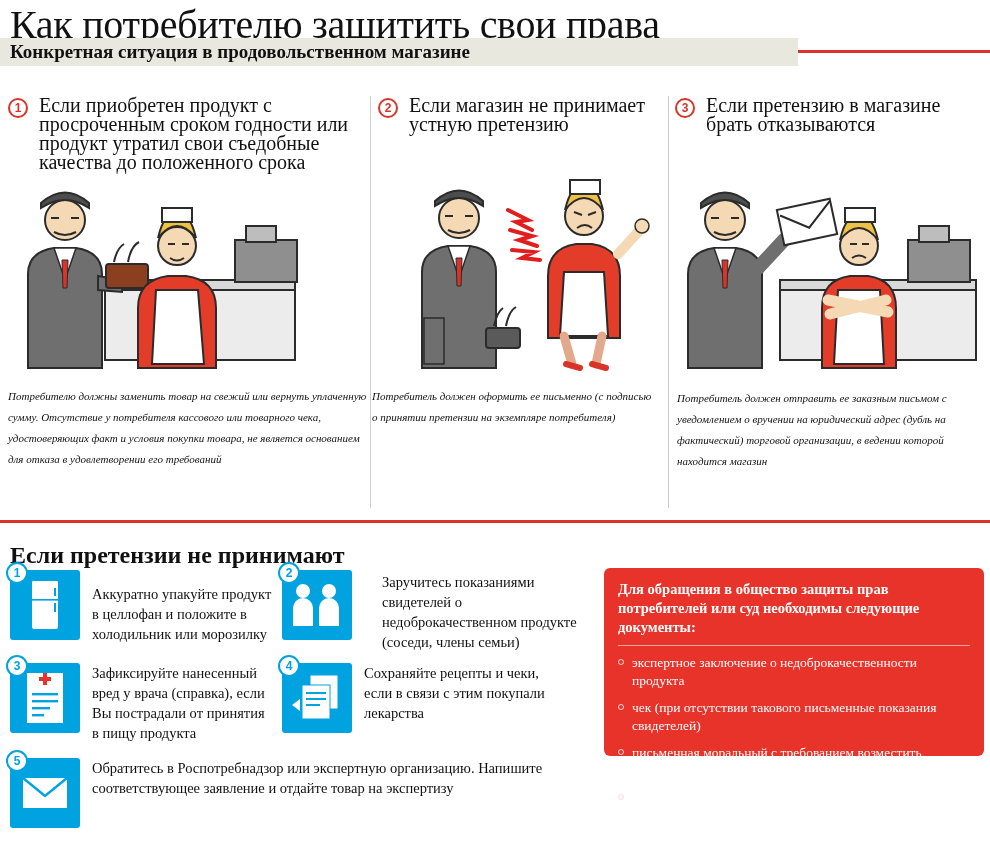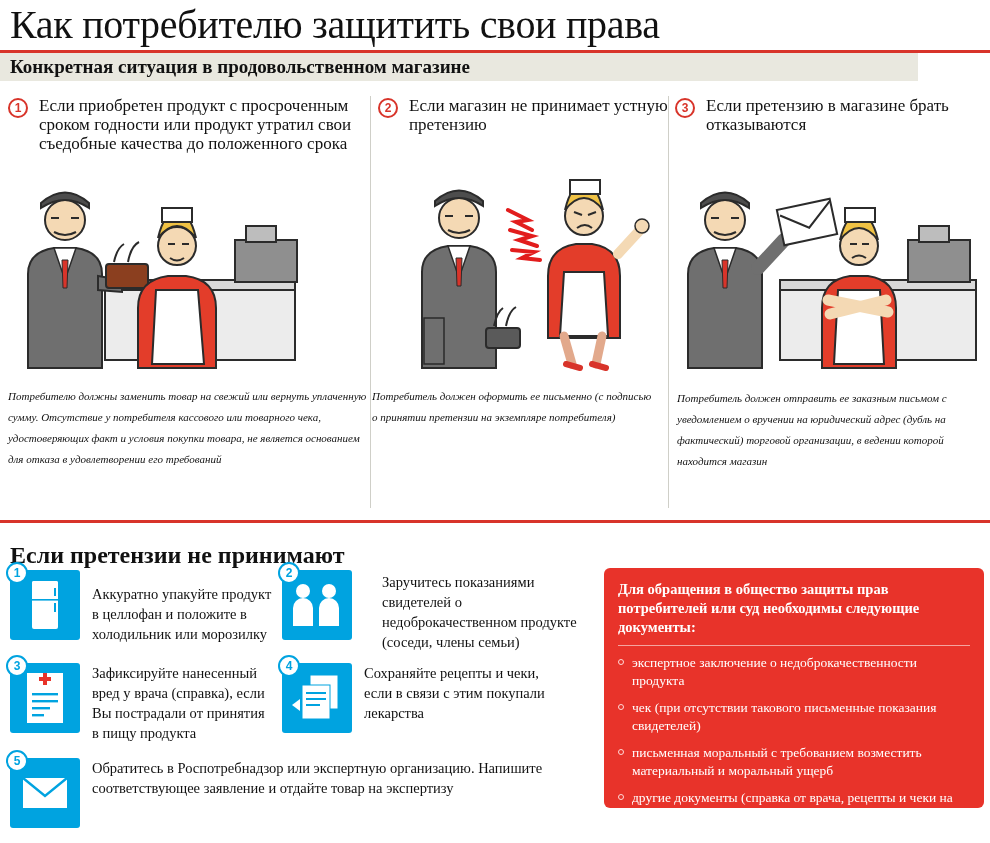--- a/index.html
+++ b/index.html
@@ -18,21 +18,21 @@
     position:absolute;left:10px;top:2px;width:970px;
     font-family:"Liberation Serif", serif;
     font-size:40px;font-weight:normal;line-height:46px;
     color:#111;
     letter-spacing:-0.3px;
   }
   .title-rule{
     position:absolute;left:0;top:50px;width:990px;height:3px;background:#d8342a;
   }
   .subbar{
-    position:absolute;left:0;top:53px;width:918px;height:28px;
+    position:absolute;left:0;top:38px;width:798px;height:28px;
     background:#e9e8df;
   }
   .subbar .subbar-text{
     position:absolute;left:10px;top:3px;
     font-family:"Liberation Serif", serif;
     font-size:19px;font-weight:bold;color:#111;
   }
 
   
   .col{position:absolute;top:96px;}
@@ -45,21 +45,21 @@
     position:absolute;left:0;top:2px;
     width:20px;height:20px;border-radius:50%;
     border:2px solid #d8342a;color:#d8342a;
     font-size:12px;font-weight:bold;
     display:flex;align-items:center;justify-content:center;
     box-sizing:border-box;
   }
   .col-head-text{
     margin-left:31px;
     font-family:"Liberation Serif", serif;
-    font-size:17px;line-height:19px;color:#111;
+    font-size:20px;line-height:19px;color:#111;
   }
 
   .vline{position:absolute;width:1px;background:#cfcfc8;}
   .vline-a{left:370px;top:96px;height:412px;}
   .vline-b{left:668px;top:96px;height:412px;}
 
   
   .caption{
     position:absolute;
     font-family:"Liberation Serif", serif;
@@ -109,21 +109,21 @@
   .s3 .steptext{left:86px;top:8px;width:180px;}
   .s4{left:278px;top:655px;}
   .s4 .tile{top:8px;left:4px;}
   .s4 .steptext{left:86px;top:8px;width:200px;}
   .s5{left:6px;top:750px;}
   .s5 .tile{top:8px;left:4px;}
   .s5 .steptext{left:86px;top:8px;width:470px;}
 
   
   .redpanel{
-    position:absolute;left:604px;top:568px;width:380px;height:240px;
+    position:absolute;left:604px;top:568px;width:380px;height:188px;
     background:#e8332a;border-radius:6px;color:#fff;
     box-sizing:border-box;padding:12px 14px 10px 14px;
   }
   .redpanel .rp-title{
     font-family:"Liberation Serif", serif;
     font-size:14.5px;font-weight:bold;line-height:19px;color:#fff;
   }
   .rp-rule{height:1px;background:#f4a49f;margin:8px 0 8px 0;}
   .rp-item{
     position:relative;padding-left:14px;margin-bottom:9px;

